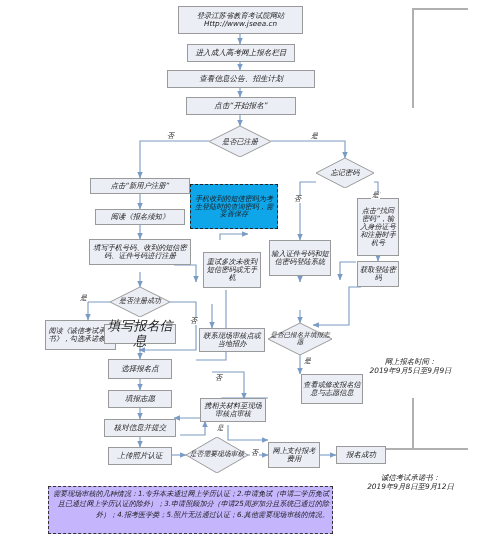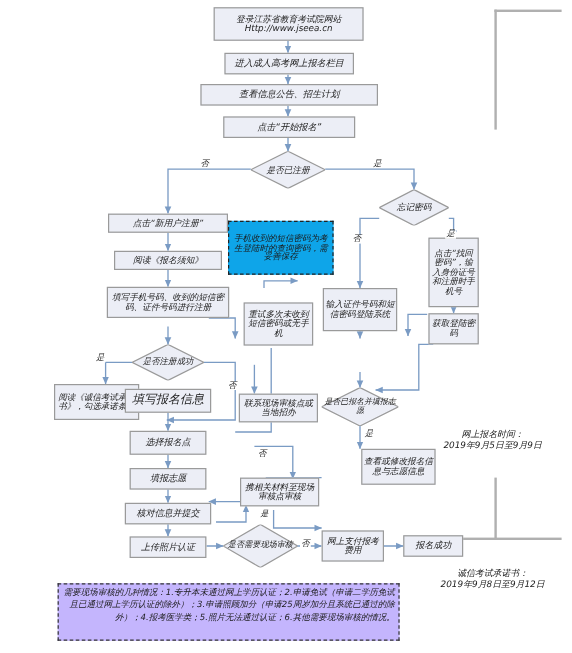--- a/index.html
+++ b/index.html
@@ -167,21 +167,21 @@
 
   <div class="branch" style="left:79px;top:295px;font-size:7px;">
     <span>是</span></div>
   <div class="branch" style="left:189px;top:318px;font-size:7px;">
     <span>否</span></div>
 
   <div class="node" style="left:45px;top:320px;width:71px;height:30px;font-size:7.1px;">
     <span>阅读《诚信考试承诺书》，勾选承诺条款</span>
     </div>
 
-  <div class="node" style="left:104px;top:324px;width:72px;height:20px;font-size:10px;">
+  <div class="node" style="left:104px;top:324px;width:72px;height:20px;font-size:13px;">
     <span>填写报名信息</span>
     </div>
 
   <div class="node" style="left:108px;top:359px;width:64px;height:20px;font-size:7.5px;">
     <span>选择报名点</span>
     </div>
 
   <div class="node" style="left:108px;top:390px;width:64px;height:18px;font-size:7.5px;">
     <span>填报志愿</span>
     </div>

